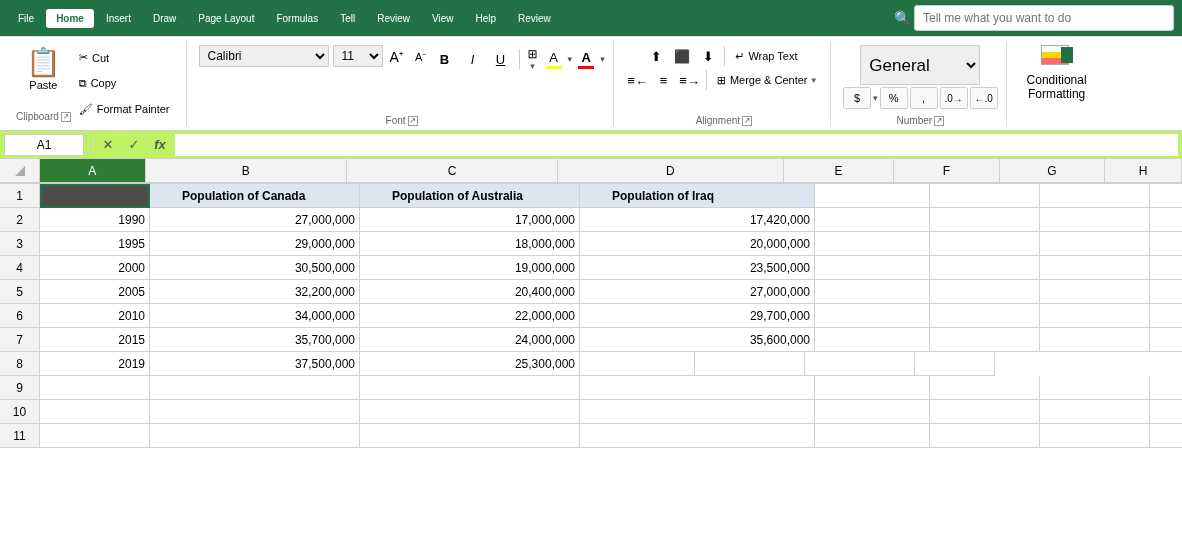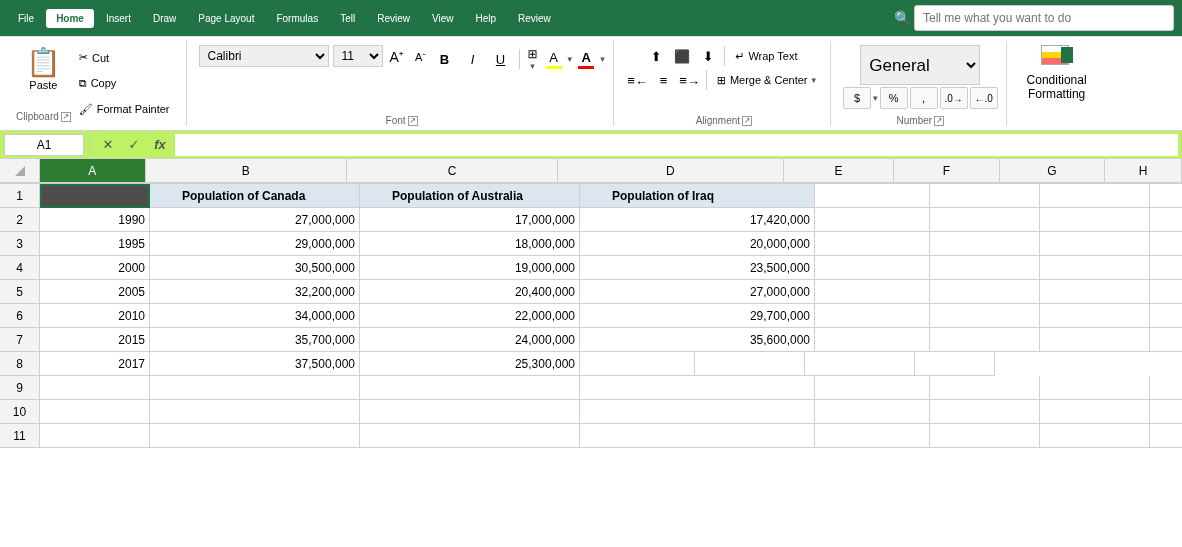--- a/index.html
+++ b/index.html
@@ -473,21 +473,21 @@
         <div class="cell col-b num-cell">35,700,000</div>
         <div class="cell col-c num-cell">24,000,000</div>
         <div class="cell col-d num-cell">35,600,000</div>
         <div class="cell col-e"></div>
         <div class="cell col-f"></div>
         <div class="cell col-g"></div>
         <div class="cell col-h"></div>
       </div>
 
       <div class="grid-row">
-        <div class="cell col-a num-cell">2017</div>
+        <div class="cell col-a num-cell">2019</div>
         <div class="cell col-b num-cell">37,500,000</div>
         <div class="cell col-c num-cell">25,300,000</div>
         <div class="cell col-e"></div>
         <div class="cell col-f"></div>
         <div class="cell col-g"></div>
         <div class="cell col-h"></div>
       </div>
 
       <div class="grid-row">
         <div class="cell col-a"></div>

